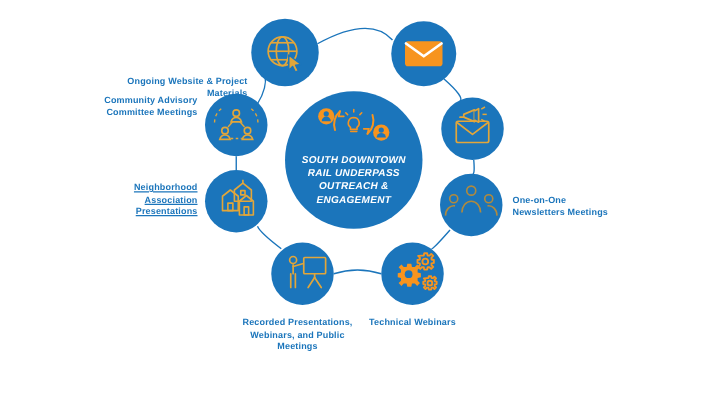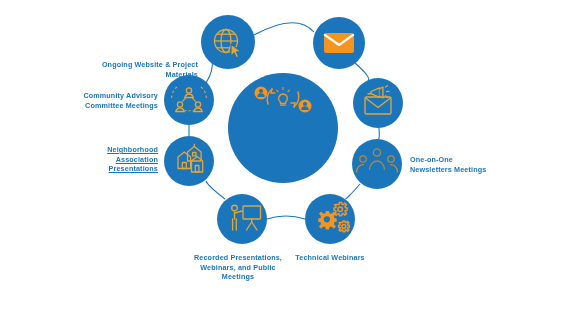--- a/index.html
+++ b/index.html
@@ -189,35 +189,38 @@
       <path d="M 193.8,111.5 a 4.4,5 0 0 1 8.4,0 z" fill="#1b75bb"></path>
       <line x1="186.3" y1="97.2" x2="182.4" y2="101.6" stroke-width="1.1"></line>
       <line x1="191.7" y1="97.2" x2="195.6" y2="101.6" stroke-width="1.1"></line>
       <line x1="184.6" y1="110.8" x2="193.4" y2="110.8" stroke-width="1.1" stroke-dasharray="2 2"></line>
       <path d="M 177,87 a 14,14 0 0 0 -5.2,13" stroke-width="1.1" stroke-dasharray="2.5 2.5"></path>
       <path d="M 201,87 a 14,14 0 0 1 5.2,13" stroke-width="1.1" stroke-dasharray="2.5 2.5"></path>
     </g>
 
   </svg>
 
+  <div class="center-text" style="left:228px; top:123px; width:110px;">SOUTH DOWNTOWN
+RAIL UNDERPASS
+OUTREACH &amp; ENGAGEMENT</div>
 
   <div class="node-label label-left" style="left:95px; top:31px; width:103px;margin-top:29px;">Ongoing Website &amp; Project
 Materials</div>
 
 
 
   <div class="node-label label-right" style="left:410px; top:155px; width:118px;">One-on-One
 Newsletters Meetings</div>
 
   <div class="node-label label-center" style="left:280px; top:253px; width:100px;">Technical Webinars</div>
 
   <div class="node-label label-center" style="left:176px; top:253px; width:124px;">Recorded Presentations,
 Webinars, and Public
 Meetings</div>
 
   <div class="node-label label-left" style="left:83px; top:145px; width:75px;text-decoration:underline;">Neighborhood
 Association
 Presentations</div>
 
-  <div class="node-label label-left" style="left:63px; top:91px; width:95px;">Community Advisory
+  <div class="node-label label-left" style="left:63px; top:75px; width:95px;">Community Advisory
 Committee Meetings</div>
 
 </div>
 
 </body></html>

